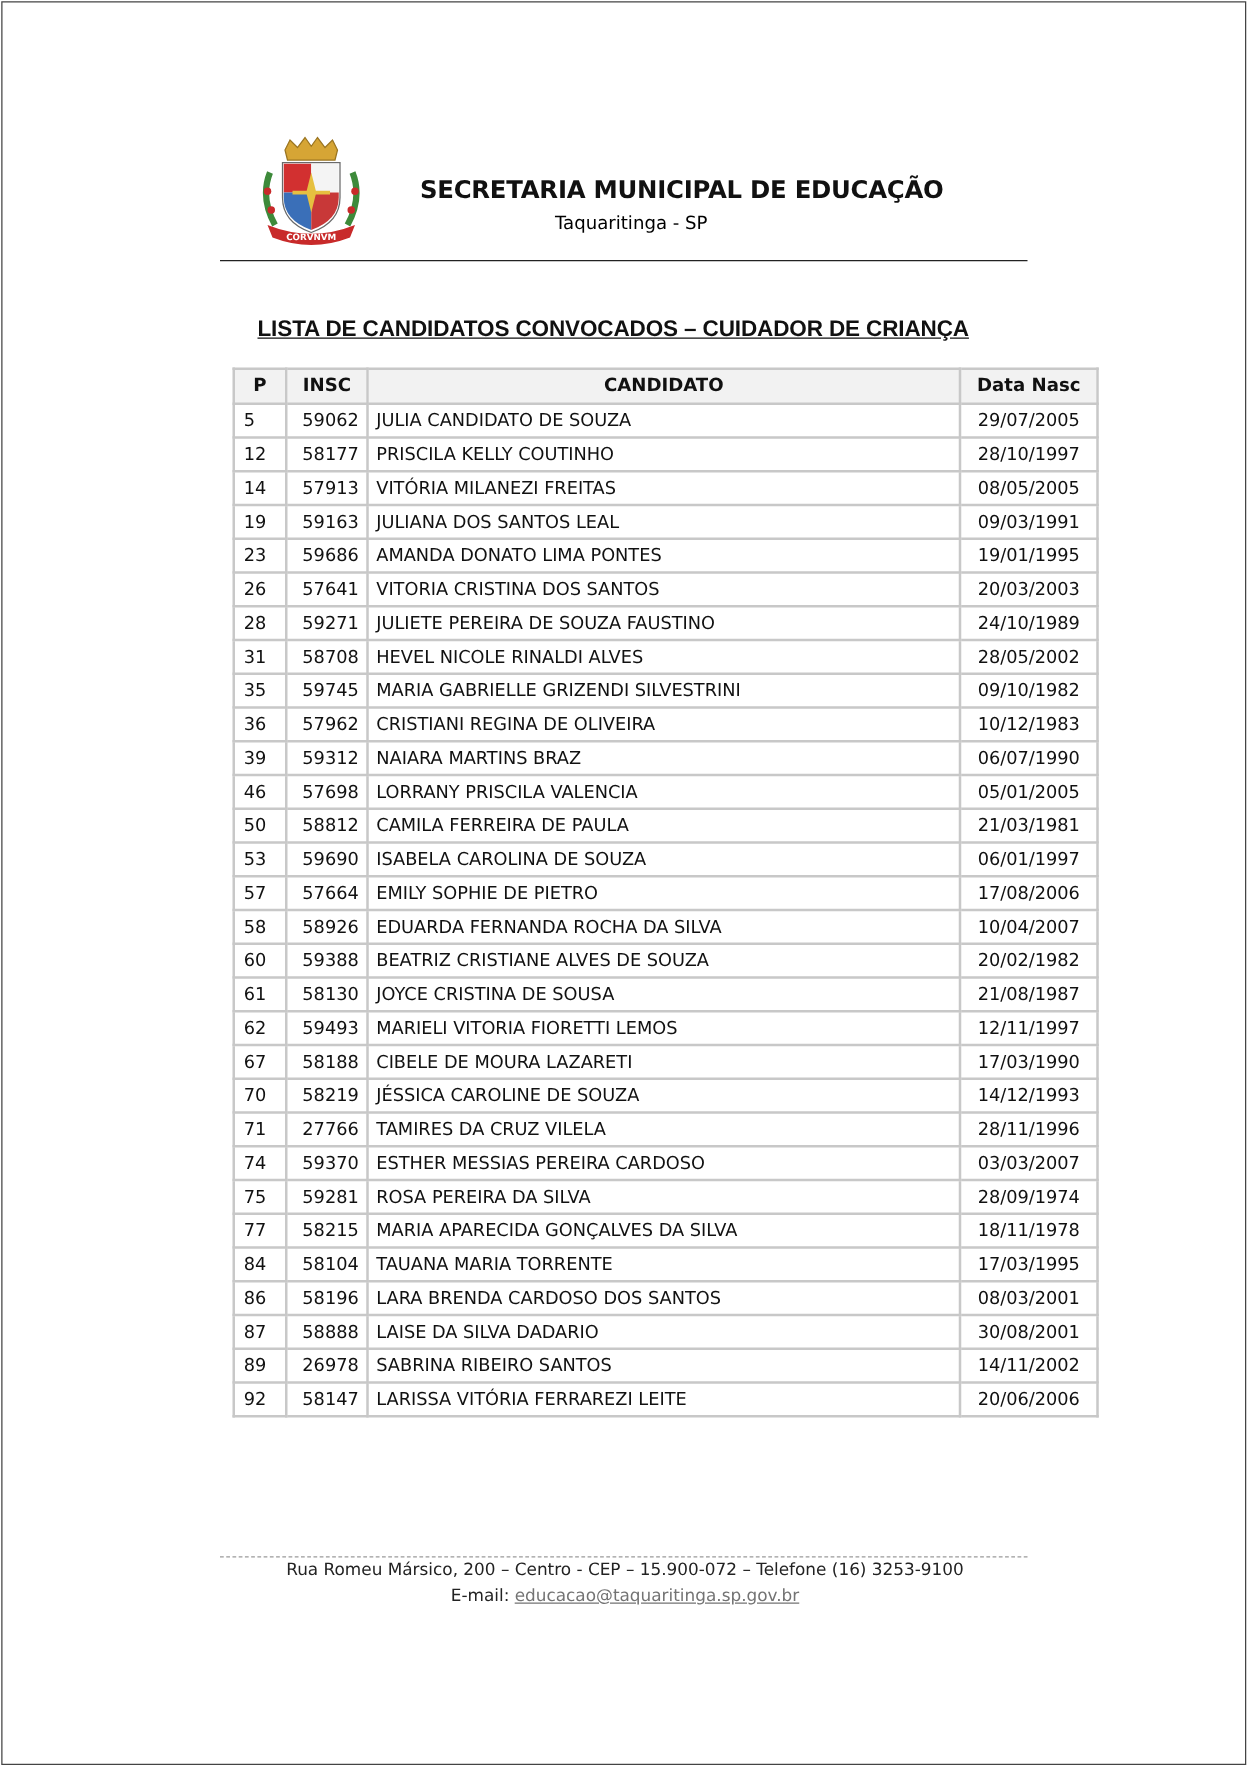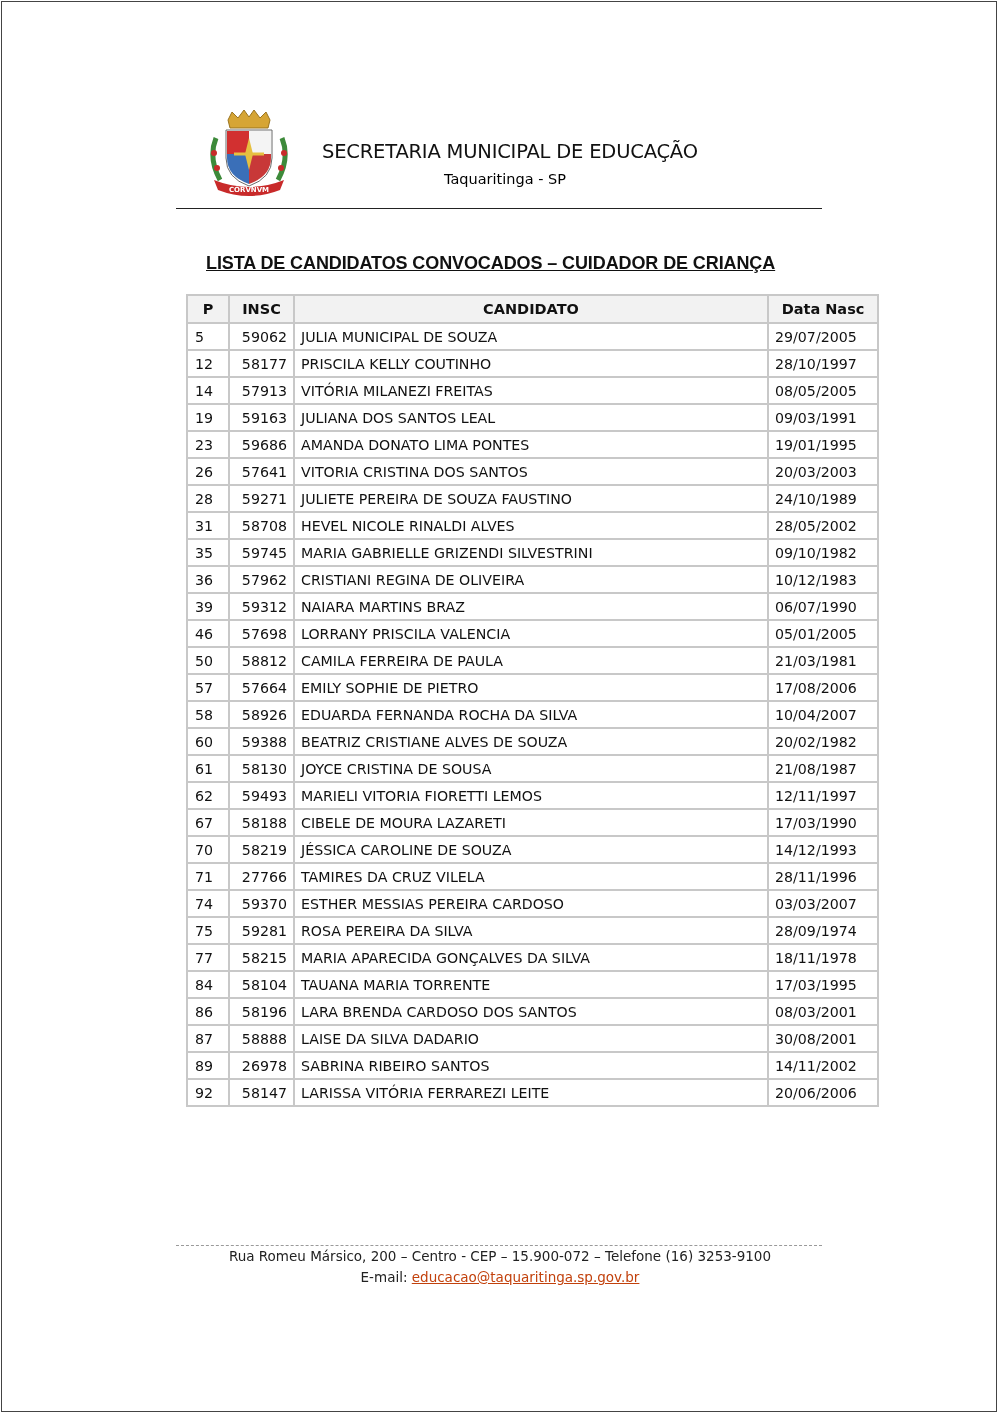--- a/index.html
+++ b/index.html
@@ -1,35 +1,35 @@
 <!DOCTYPE html>
 <html><head>
 <meta charset="utf-8">
 <style>
   html, body { margin: 0; padding: 0; background: #ffffff; }
   body { width: 1000px; height: 1415px; position: relative; overflow: hidden; font-family: "DejaVu Sans", sans-serif; color: #111; }
   .page-border { position: absolute; left: 1px; top: 1px; width: 996px; height: 1411px; border: 1px solid #444; box-sizing: border-box; }
   .coat { position: absolute; left: 206px; top: 108px; width: 86px; height: 90px; }
-  .hdr-title { position: absolute; left: 322px; top: 140px; font-family: "DejaVu Sans", sans-serif; font-size: 19.5px; font-weight: normal; letter-spacing: -0.2px; color: #111; }
+  .hdr-title { position: absolute; left: 336px; top: 140px; font-family: "DejaVu Sans", sans-serif; font-size: 19.5px; font-weight: bold; letter-spacing: -0.2px; color: #111; }
   .hdr-sub { position: absolute; left: 444px; top: 171px; font-family: "DejaVu Sans", sans-serif; font-size: 14.5px; color: #000000; }
   .hdr-rule { position: absolute; left: 176px; top: 208px; width: 646px; height: 1px; background: #222; }
   .list-title { position: absolute; left: 206px; top: 253px; font-family: "Liberation Sans", sans-serif; font-size: 18px; font-weight: bold; text-decoration: underline; color: #111; letter-spacing: -0.1px; }
   table.cand { position: absolute; left: 186px; top: 294px; width: 691px; border-collapse: collapse; table-layout: fixed; font-family: "DejaVu Sans", sans-serif; font-size: 14.2px; }
   table.cand th, table.cand td { border: 2px solid #c8c8c8; height: 25px; padding: 0 6px; white-space: nowrap; overflow: hidden; }
   table.cand th { background: #f2f2f2; font-weight: bold; font-size: 14.5px; text-align: center; height: 26px; }
   table.cand th.col-date { text-align: center; }
   table.cand td.c-p { text-align: left; padding-left: 7px; }
   table.cand td.c-insc { text-align: right; }
   table.cand td.c-name { text-align: left; }
-  table.cand td.c-date { text-align: left; }
+  table.cand td.c-date { text-align: center; }
   col.w-p { width: 42px; } col.w-insc { width: 65px; } col.w-name { width: 474px; } col.w-date { width: 110px; }
   .foot-rule { position: absolute; left: 176px; top: 1245px; width: 646px; height: 0; border-top: 1px dashed #9a9a9a; }
   .foot-addr { position: absolute; left: 0; width: 1000px; top: 1248px; text-align: center; font-family: "DejaVu Sans", sans-serif; font-size: 13.5px; color: #222; }
   .foot-mail { position: absolute; left: 0; width: 1000px; top: 1269px; text-align: center; font-family: "DejaVu Sans", sans-serif; font-size: 13.5px; color: #222; }
-  .foot-mail a { color: #c2410c; text-decoration: underline; }
+  .foot-mail a { color: #737373; text-decoration: underline; }
 </style>
 </head>
 <body>
 
 <div class="page-border"></div>
 
 <div class="coat">
   <svg width="86" height="90" viewBox="0 0 86 90">
 
     <path d="M10 30 Q2 50 14 72" stroke="#3d8a3a" stroke-width="5" fill="none"></path>
@@ -72,21 +72,21 @@
       <th>P</th>
       <th>INSC</th>
       <th>CANDIDATO</th>
       <th class="col-date">Data Nasc</th>
     </tr>
   </thead>
   <tbody id="table-body">
       <tr>
         <td class="c-p">5</td>
         <td class="c-insc">59062</td>
-        <td class="c-name">JULIA MUNICIPAL DE SOUZA</td>
+        <td class="c-name">JULIA CANDIDATO DE SOUZA</td>
         <td class="c-date">29/07/2005</td>
       </tr>
       <tr>
         <td class="c-p">12</td>
         <td class="c-insc">58177</td>
         <td class="c-name">PRISCILA KELLY COUTINHO</td>
         <td class="c-date">28/10/1997</td>
       </tr>
       <tr>
         <td class="c-p">14</td>
@@ -146,20 +146,26 @@
         <td class="c-p">46</td>
         <td class="c-insc">57698</td>
         <td class="c-name">LORRANY PRISCILA VALENCIA</td>
         <td class="c-date">05/01/2005</td>
       </tr>
       <tr>
         <td class="c-p">50</td>
         <td class="c-insc">58812</td>
         <td class="c-name">CAMILA FERREIRA DE PAULA</td>
         <td class="c-date">21/03/1981</td>
+      </tr>
+      <tr>
+        <td class="c-p">53</td>
+        <td class="c-insc">59690</td>
+        <td class="c-name">ISABELA CAROLINA DE SOUZA</td>
+        <td class="c-date">06/01/1997</td>
       </tr>
       <tr>
         <td class="c-p">57</td>
         <td class="c-insc">57664</td>
         <td class="c-name">EMILY SOPHIE DE PIETRO</td>
         <td class="c-date">17/08/2006</td>
       </tr>
       <tr>
         <td class="c-p">58</td>
         <td class="c-insc">58926</td>

